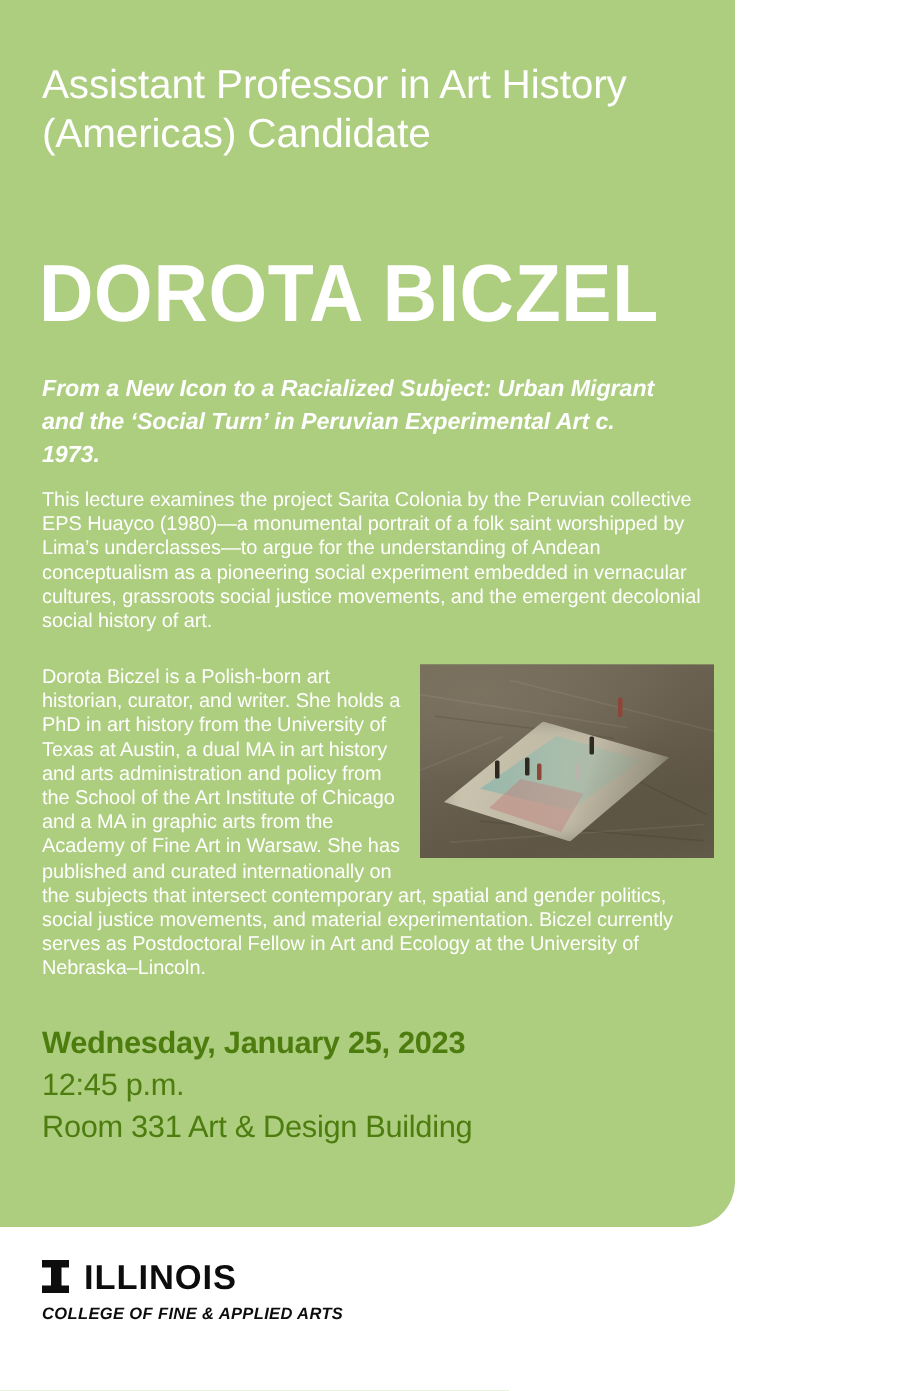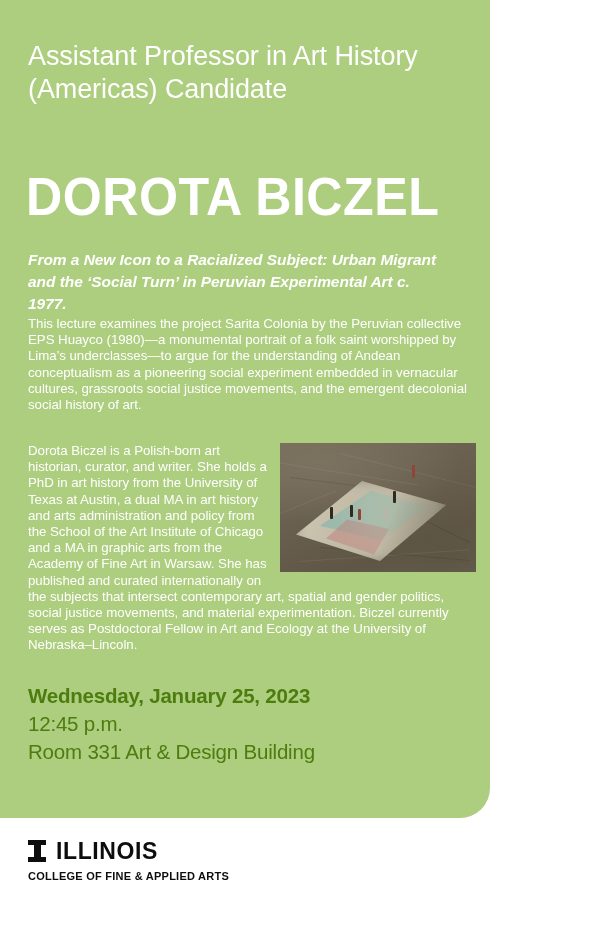--- a/index.html
+++ b/index.html
@@ -74,21 +74,21 @@
     line-height: 22px;
     font-style: italic;
     font-weight: 700;
     letter-spacing: -0.05px;
   }
 
   
   .abstract {
     position: absolute;
     left: 0;
-    top: 316px;
+    top: 325px;
     width: 448px;
     color: #ffffff;
     font-size: 13.3px;
     line-height: 16.2px;
     font-weight: 400;
     letter-spacing: -0.05px;
   }
 
   
   .bio-wrap {
@@ -249,34 +249,35 @@
     line-height: 26px;
     margin-top: 3px;
     letter-spacing: -0.1px;
   }
   .college {
     font-size: 11px;
     font-weight: 700;
     letter-spacing: 0.25px;
     line-height: 14px;
     margin-top: 3px;
+    font-style: italic;
   }
 </style>
 </head>
 <body>
 
 <div class="green-panel"></div>
 
 <div class="content">
 
   <div class="role">Assistant Professor in Art History (Americas) Candidate</div>
 
   <div class="name">DOROTA BICZEL</div>
 
-  <div class="lecture-title">From a New Icon to a Racialized Subject: Urban Migrant and the ‘Social Turn’ in Peruvian Experimental Art c. 1977.</div>
+  <div class="lecture-title">From a New Icon to a Racialized Subject: Urban Migrant and the ‘Social Turn’ in Peruvian Experimental Art c. 1973.</div>
 
   <div class="abstract">This lecture examines the project Sarita Colonia by the Peruvian collective EPS Huayco (1980)—a monumental portrait of a folk saint worshipped by Lima’s underclasses—to argue for the understanding of Andean conceptualism as a pioneering social experiment embedded in vernacular cultures, grassroots social justice movements, and the emergent decolonial social history of art.</div>
 
   <div class="bio-wrap">
 
     <div class="photo">
       <div class="ph-ground"></div>
 
       <div class="ph-streak" style="left:-10px; top:18px;  width:150px; transform:rotate(9deg);"></div>
       <div class="ph-streak d" style="left:10px;  top:34px;  width:120px; transform:rotate(7deg);"></div>

